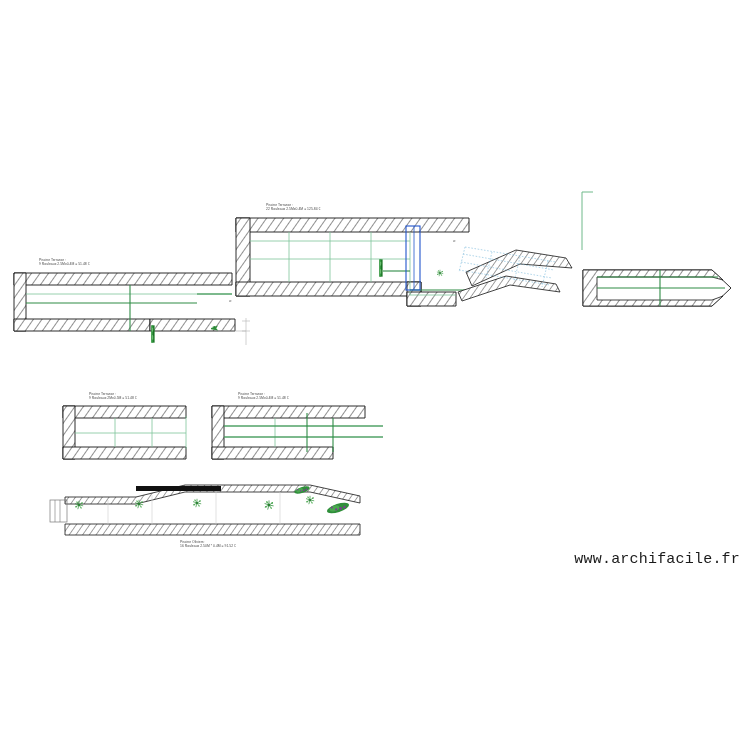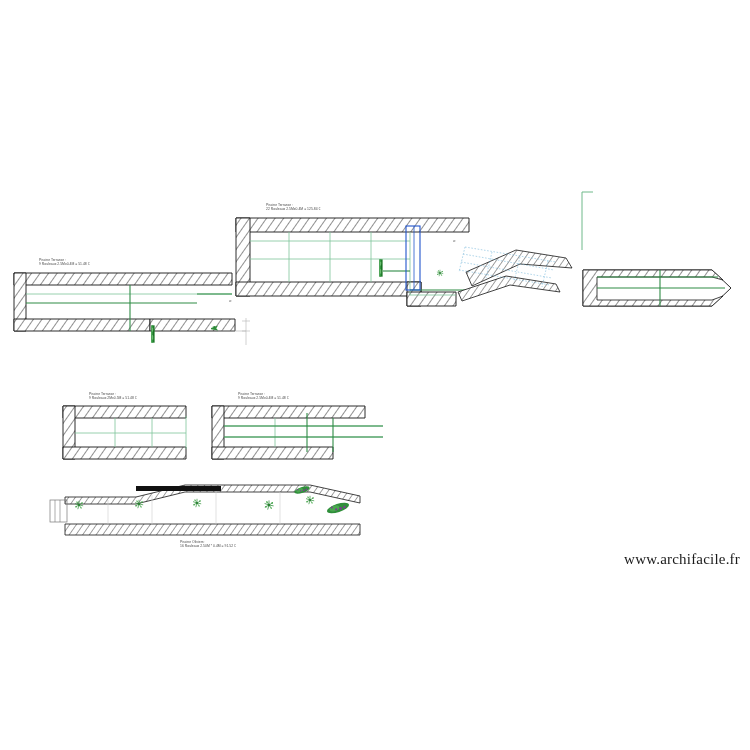--- a/index.html
+++ b/index.html
@@ -18,21 +18,21 @@
     line-height:4.4px;
     color:#4a4a4a;
     white-space:nowrap;
     letter-spacing:0.02px;
   }
   .label .l2{display:block;}
   .watermark{
     position:absolute;
     right:10px;
     bottom:182px;
-    font-family:Liberation Serif, serif;
+    font-family:Liberation Mono, monospace;
     font-size:15px;
     color:#1a1a1a;
     letter-spacing:0.2px;
     text-align:center;
   }
   svg{display:block;}
 </style>
 </head>
 <body>
 

